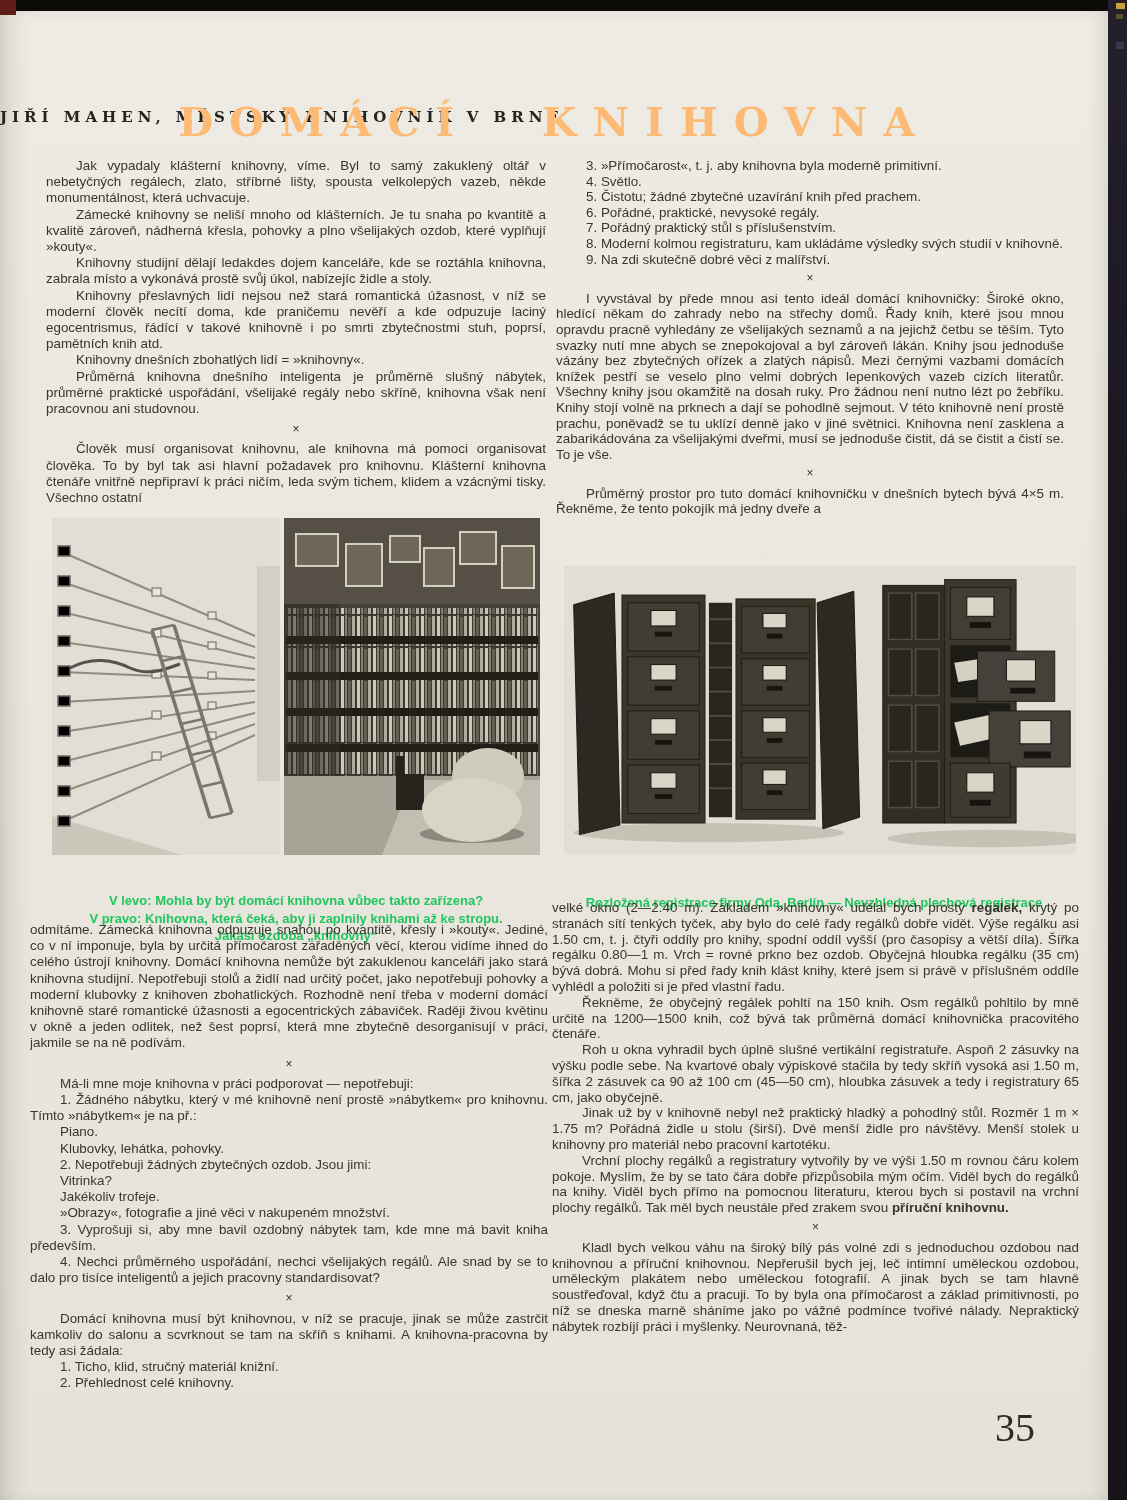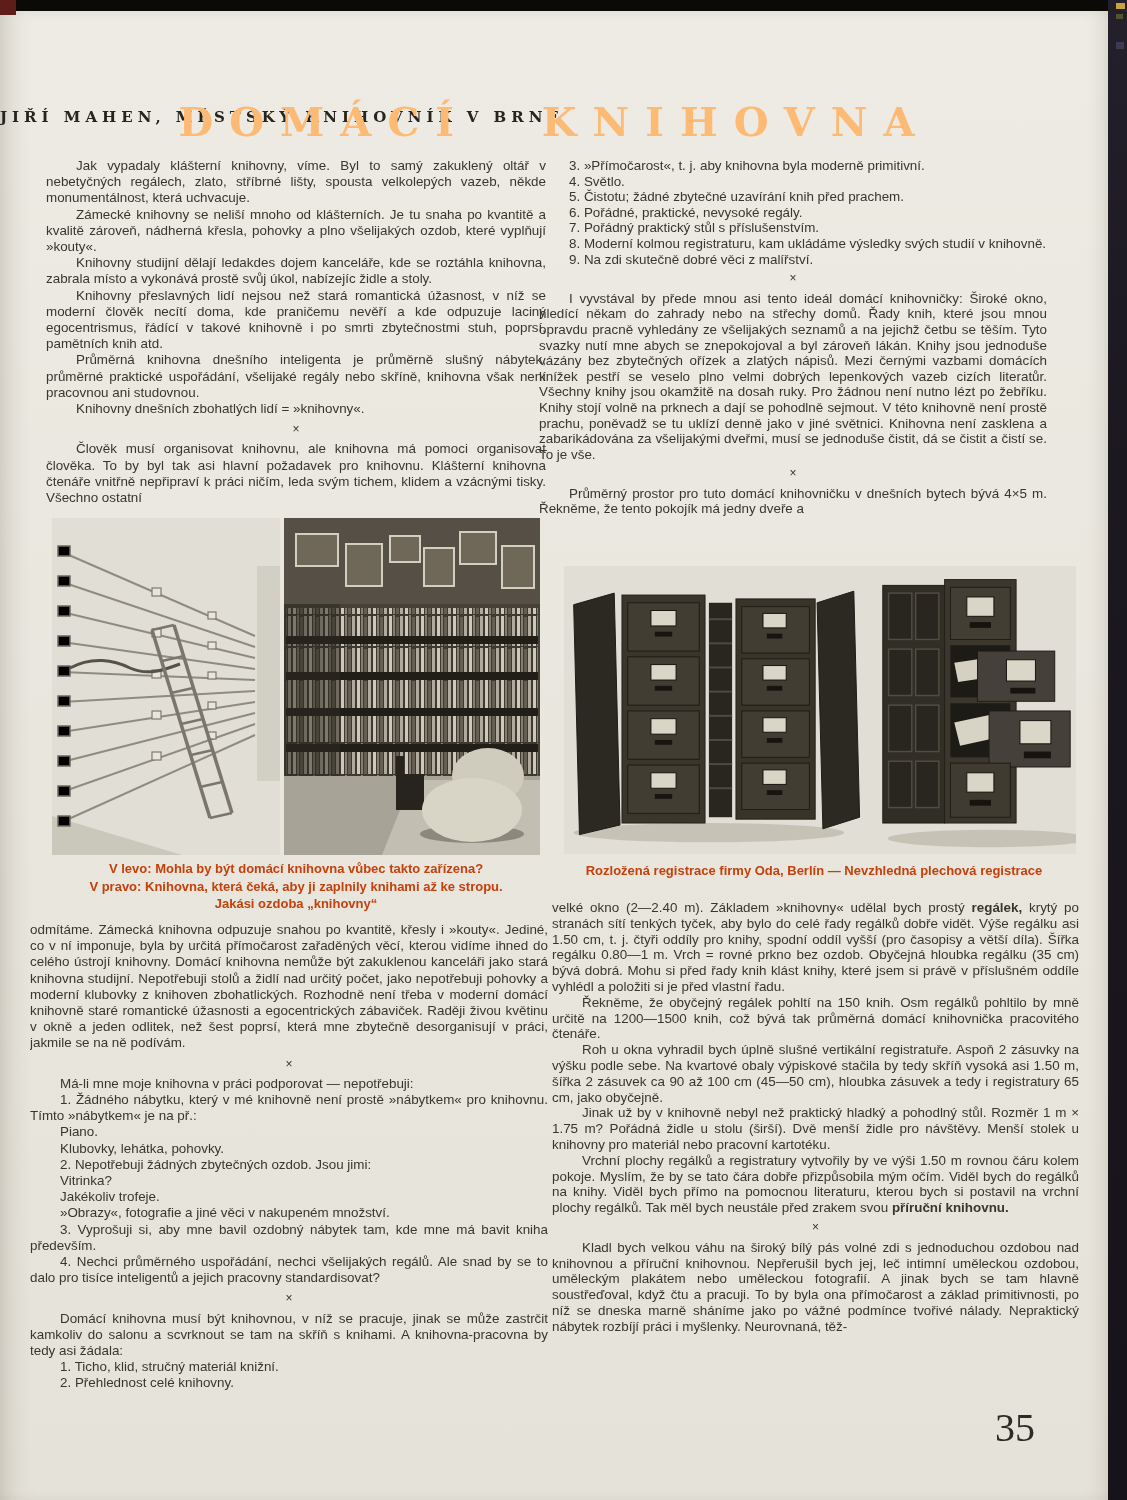--- a/index.html
+++ b/index.html
@@ -26,29 +26,29 @@
 
   .tb{position:absolute;text-align:justify;font-size:13.4px;line-height:16.2px;
       overflow:hidden;color:#39362e;}
   .tb p{margin:0;text-indent:30px;}
   .tb p.p0{text-indent:0;}
   .tb p.sep{text-indent:0;text-align:center;margin:4px 0;font-size:12px;color:#39362e;}
   .tb b{font-weight:bold;}
 
   .lt{left:46px;top:158px;width:500px;height:358px;}
   .lb{left:30px;top:922px;width:518px;height:530px;}
-  .rt{left:539px;top:158px;width:508px;height:404px;line-height:15.6px;}
+  .rt{left:556px;top:158px;width:508px;height:404px;line-height:15.6px;}
   .rb{left:552px;top:900px;width:527px;height:515px;line-height:15.8px;}
 
   .photo{position:absolute;display:block;}
   .photo-left{left:52px;top:518px;}
   .photo-right{left:564px;top:566px;}
 
   .cap{position:absolute;text-align:center;font-weight:bold;font-size:13px;
-       line-height:17.5px;color:#c2410c;}
+       line-height:17.5px;color:#22c55e;margin-top:32px;}
   .cap-left{left:40px;top:860px;width:512px;}
   .cap-right{left:548px;top:862px;width:532px;}
 
   .pagenum{position:absolute;left:960px;top:1404px;width:110px;text-align:center;
            font-family:Liberation Serif, serif;font-size:40px;color:#2e2b25;}
 </style>
 </head>
 <body>
 
 <div class="page">
@@ -57,22 +57,22 @@
   <div class="corner-red"></div>
 
   <div class="kicker">JIŘÍ MAHEN, MĚSTSKÝ KNIHOVNÍK V BRNĚ</div>
   <h1 class="title">DOMÁCÍ KNIHOVNA</h1>
 
   <div class="tb lt">
     <p>Jak vypadaly klášterní knihovny, víme. Byl to samý zakuklený oltář v nebetyčných regálech, zlato, stříbrné lišty, spousta velkolepých vazeb, někde monumentálnost, která uchvacuje.</p>
     <p>Zámecké knihovny se neliší mnoho od klášterních. Je tu snaha po kvantitě a kvalitě zároveň, nádherná křesla, pohovky a plno všelijakých ozdob, které vyplňují »kouty«.</p>
     <p>Knihovny studijní dělají ledakdes dojem kanceláře, kde se roztáhla knihovna, zabrala místo a vykonává prostě svůj úkol, nabízejíc židle a stoly.</p>
     <p>Knihovny přeslavných lidí nejsou než stará romantická úžasnost, v níž se moderní člověk necítí doma, kde praničemu nevěří a kde odpuzuje laciný egocentrismus, řádící v takové knihovně i po smrti zbytečnostmi stuh, poprsí, pamětních knih atd.</p>
+    <p>Knihovny dnešních zbohatlých lidí = »knihovny«.</p>
     <p>Průměrná knihovna dnešního inteligenta je průměrně slušný nábytek, průměrné praktické uspořádání, všelijaké regály nebo skříně, knihovna však není pracovnou ani studovnou.</p>
-    <p>Knihovny dnešních zbohatlých lidí = »knihovny«.</p>
     <p class="sep">×</p>
     <p>Člověk musí organisovat knihovnu, ale knihovna má pomoci organisovat člověka. To by byl tak asi hlavní požadavek pro knihovnu. Klášterní knihovna čtenáře vnitřně nepřipraví k práci ničím, leda svým tichem, klidem a vzácnými tisky. Všechno ostatní</p>
   </div>
 
   <svg class="photo photo-left" width="488" height="337" viewBox="0 0 488 337">
     <defs>
       <pattern id="bkp" width="16" height="32" patternUnits="userSpaceOnUse">
         <rect width="16" height="32" fill="#3d3930"></rect>
         <rect x="1" y="2" width="3" height="30" fill="#cdc8b9"></rect>
         <rect x="5" y="1" width="2" height="31" fill="#847f72"></rect>

